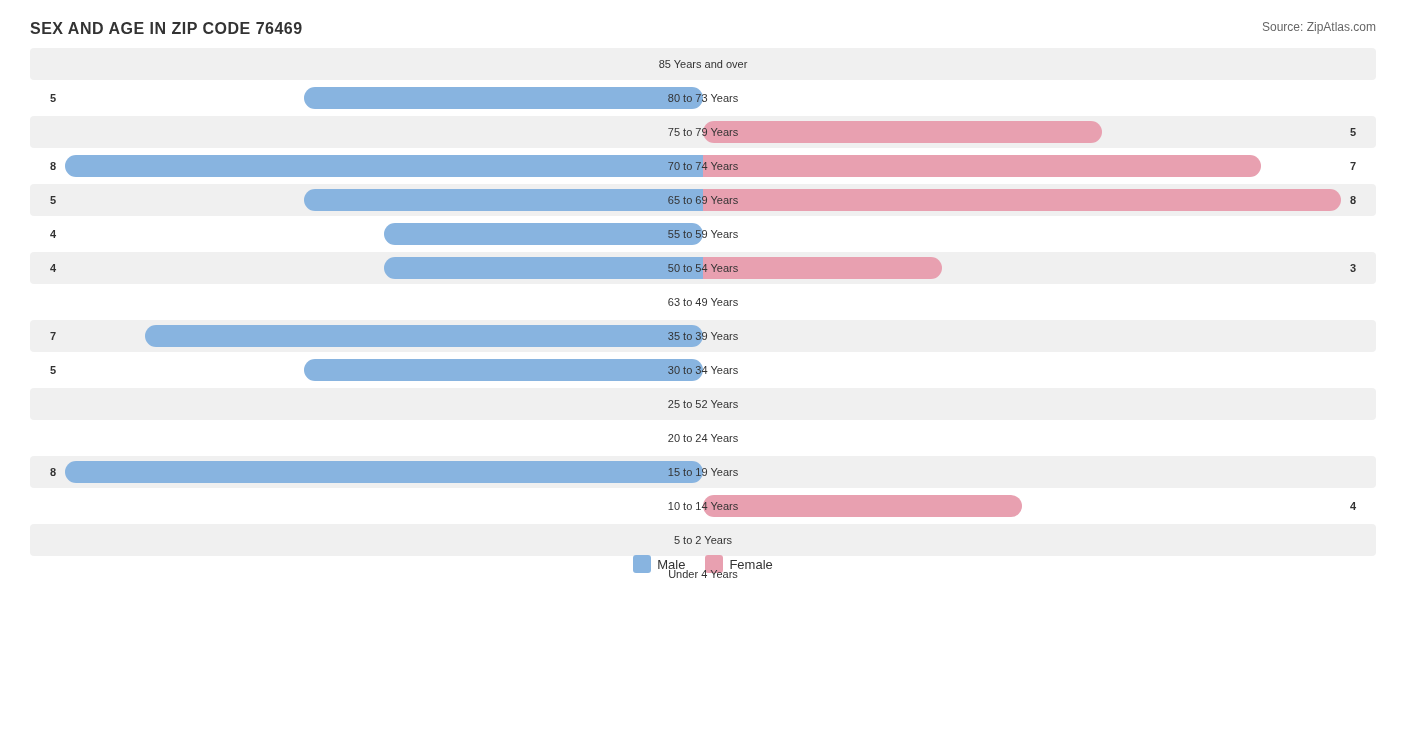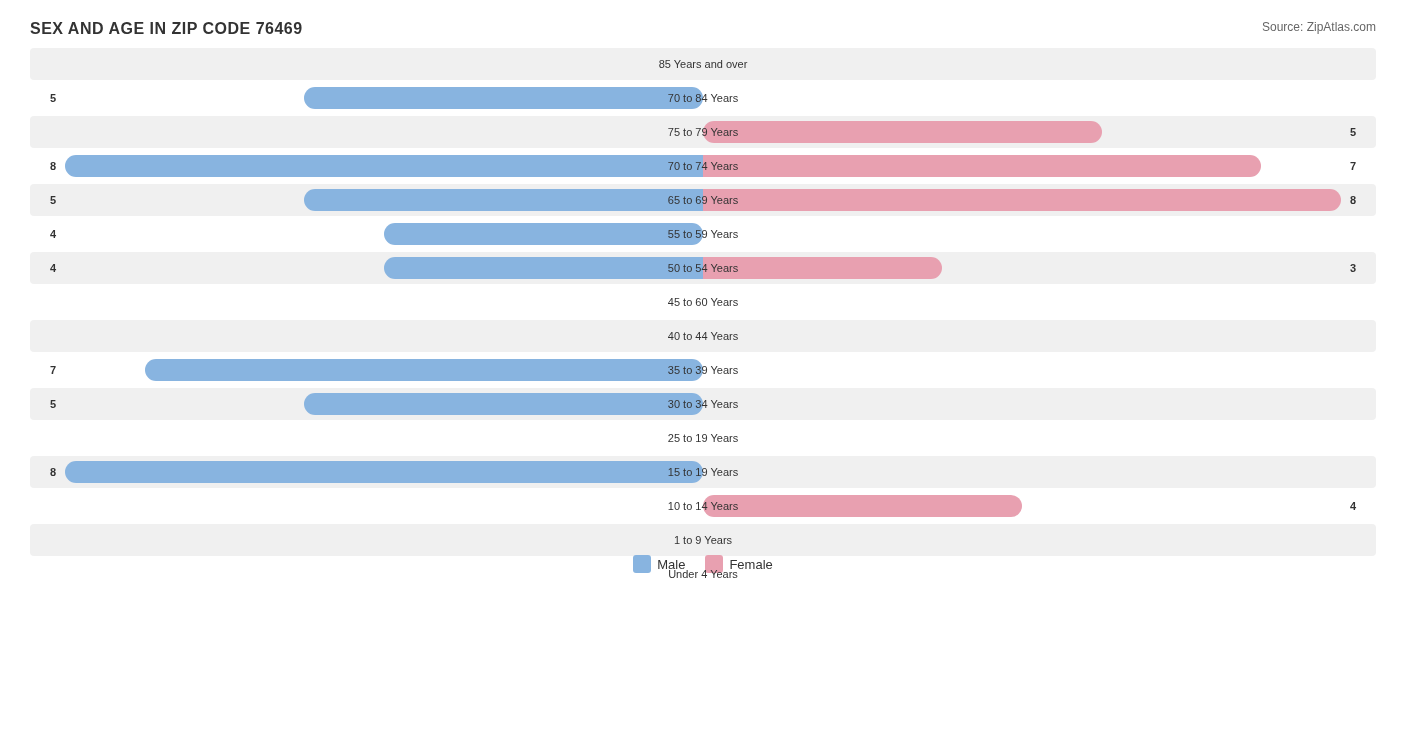--- a/index.html
+++ b/index.html
@@ -195,21 +195,21 @@
         <div class="row">
     <div class="row-inner">
       <div class="row-left-num">5</div>
       <div class="bars-area">
         <div class="male-bar-wrap">
           <div class="bar-m" style="width:399px;border-radius:11px;"></div>
         </div>
         <div class="female-bar-wrap">
           <div class="bar-f" style="width:0px;"></div>
         </div>
-        <div class="row-label">70 to 84 Years</div>
+        <div class="row-label">80 to 73 Years</div>
       </div>
       <div class="row-right-num"></div>
     </div>
   </div>
         <div class="row">
     <div class="row-inner">
       <div class="row-left-num"></div>
       <div class="bars-area">
         <div class="male-bar-wrap">
           <div class="bar-m" style="width:0px;"></div>
@@ -285,36 +285,21 @@
         <div class="row">
     <div class="row-inner">
       <div class="row-left-num"></div>
       <div class="bars-area">
         <div class="male-bar-wrap">
           <div class="bar-m" style="width:0px;"></div>
         </div>
         <div class="female-bar-wrap">
           <div class="bar-f" style="width:0px;"></div>
         </div>
-        <div class="row-label">45 to 60 Years</div>
-      </div>
-      <div class="row-right-num"></div>
-    </div>
-  </div>
-        <div class="row">
-    <div class="row-inner">
-      <div class="row-left-num"></div>
-      <div class="bars-area">
-        <div class="male-bar-wrap">
-          <div class="bar-m" style="width:0px;"></div>
-        </div>
-        <div class="female-bar-wrap">
-          <div class="bar-f" style="width:0px;"></div>
-        </div>
-        <div class="row-label">40 to 44 Years</div>
+        <div class="row-label">63 to 49 Years</div>
       </div>
       <div class="row-right-num"></div>
     </div>
   </div>
         <div class="row">
     <div class="row-inner">
       <div class="row-left-num">7</div>
       <div class="bars-area">
         <div class="male-bar-wrap">
           <div class="bar-m" style="width:558px;border-radius:11px;"></div>
@@ -345,21 +330,36 @@
         <div class="row">
     <div class="row-inner">
       <div class="row-left-num"></div>
       <div class="bars-area">
         <div class="male-bar-wrap">
           <div class="bar-m" style="width:0px;"></div>
         </div>
         <div class="female-bar-wrap">
           <div class="bar-f" style="width:0px;"></div>
         </div>
-        <div class="row-label">25 to 19 Years</div>
+        <div class="row-label">25 to 52 Years</div>
+      </div>
+      <div class="row-right-num"></div>
+    </div>
+  </div>
+        <div class="row">
+    <div class="row-inner">
+      <div class="row-left-num"></div>
+      <div class="bars-area">
+        <div class="male-bar-wrap">
+          <div class="bar-m" style="width:0px;"></div>
+        </div>
+        <div class="female-bar-wrap">
+          <div class="bar-f" style="width:0px;"></div>
+        </div>
+        <div class="row-label">20 to 24 Years</div>
       </div>
       <div class="row-right-num"></div>
     </div>
   </div>
         <div class="row">
     <div class="row-inner">
       <div class="row-left-num">8</div>
       <div class="bars-area">
         <div class="male-bar-wrap">
           <div class="bar-m" style="width:638px;border-radius:11px;"></div>
@@ -390,21 +390,21 @@
         <div class="row">
     <div class="row-inner">
       <div class="row-left-num"></div>
       <div class="bars-area">
         <div class="male-bar-wrap">
           <div class="bar-m" style="width:0px;"></div>
         </div>
         <div class="female-bar-wrap">
           <div class="bar-f" style="width:0px;"></div>
         </div>
-        <div class="row-label">1 to 9 Years</div>
+        <div class="row-label">5 to 2 Years</div>
       </div>
       <div class="row-right-num"></div>
     </div>
   </div>
         <div class="row">
     <div class="row-inner">
       <div class="row-left-num"></div>
       <div class="bars-area">
         <div class="male-bar-wrap">
           <div class="bar-m" style="width:0px;"></div>

